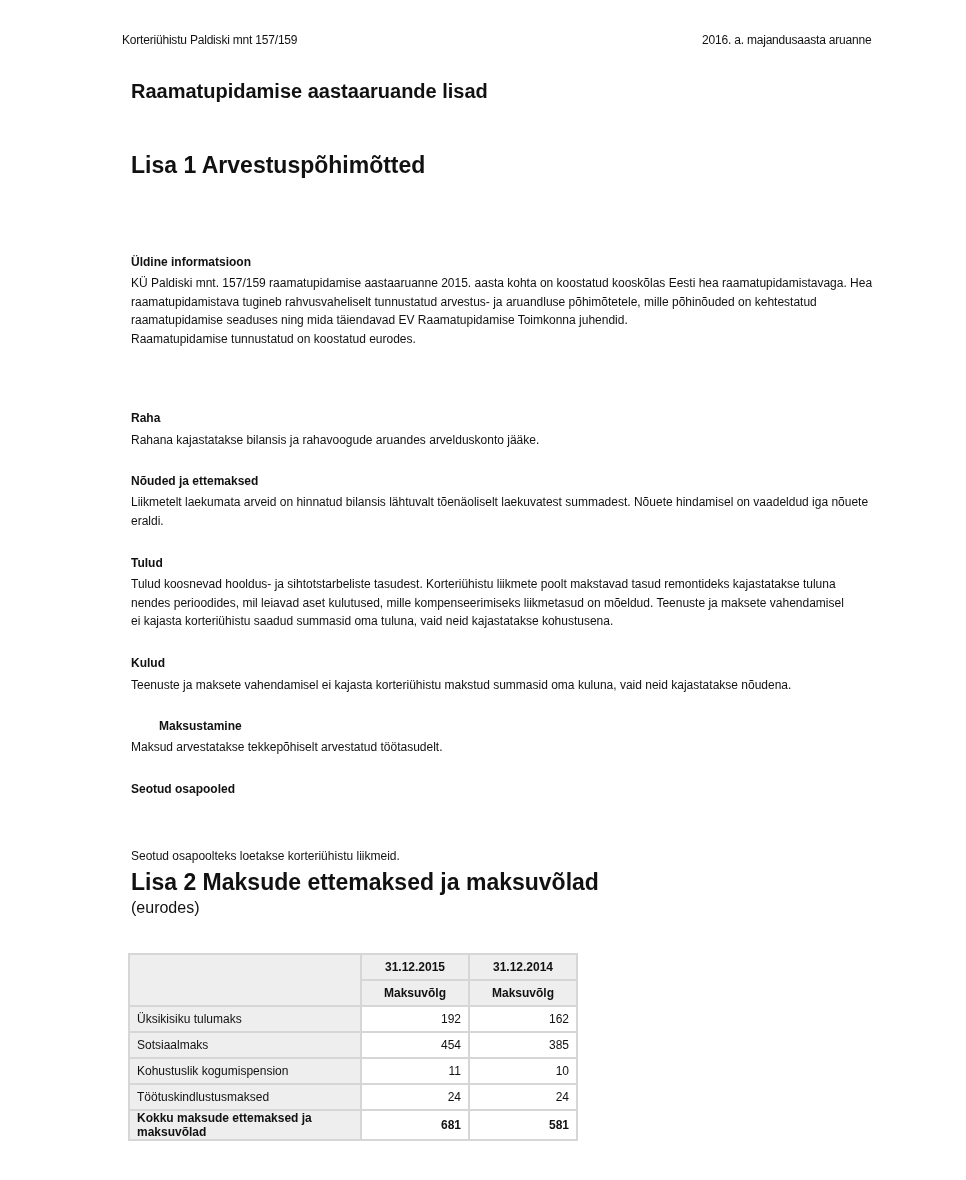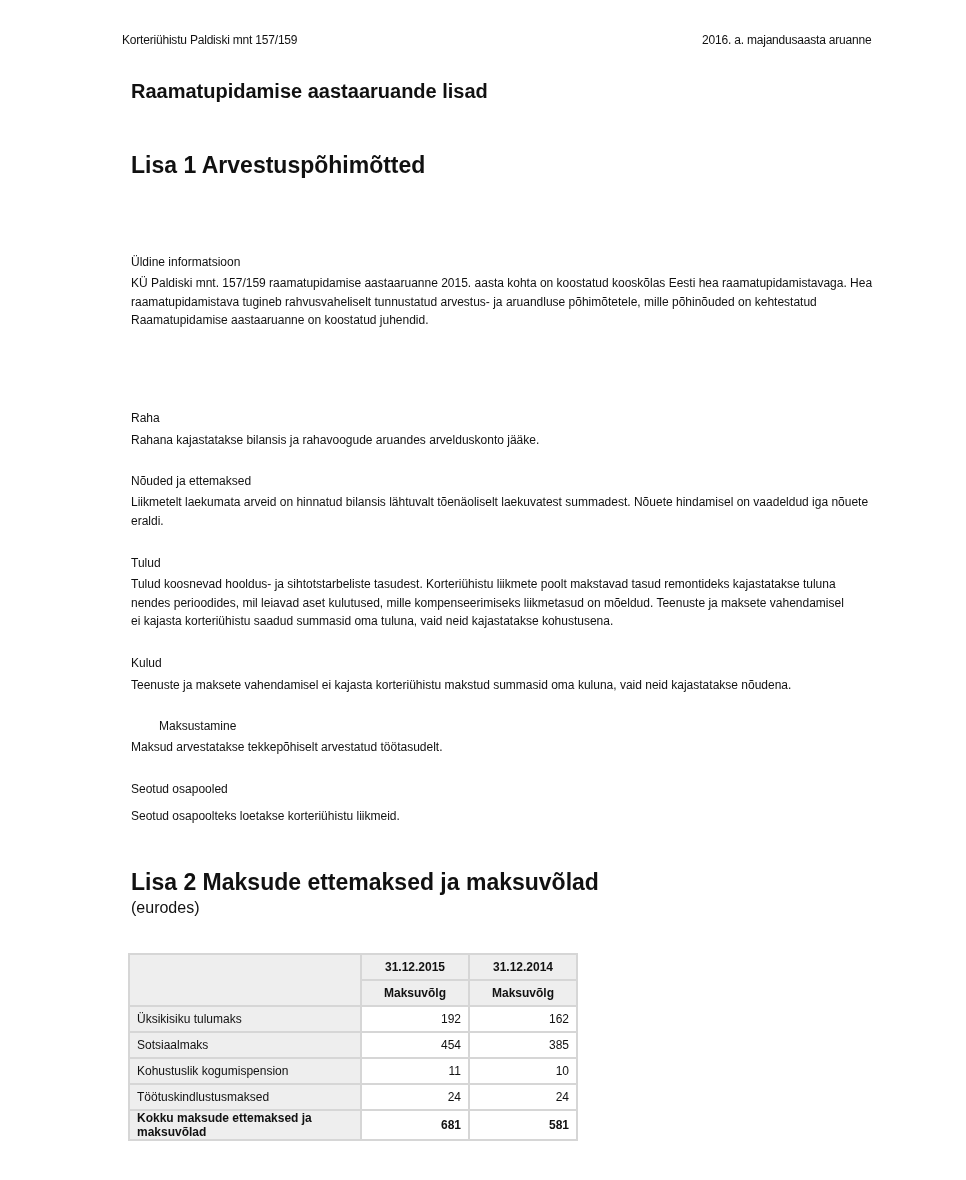--- a/index.html
+++ b/index.html
@@ -33,21 +33,21 @@
       margin: 0;
     }
     .h2 {
       left: 131px; top: 152px;
       font-size: 23px;
       font-weight: bold;
       margin: 0;
     }
     .section-title {
       font-size: 12px;
-      font-weight: normal;
+      font-weight: bold;
       left: 131px;
       margin: 0;
     }
     .para {
       font-size: 12px;
       left: 131px;
       width: 780px;
       line-height: 18.7px;
       margin: 0;
     }
@@ -100,21 +100,22 @@
 <div class="abs header-left">Korteriühistu Paldiski mnt 157/159</div>
 <div class="abs header-right">2016. a. majandusaasta aruanne</div>
 
 <h1 class="abs h1">Raamatupidamise aastaaruande lisad</h1>
 <h2 class="abs h2">Lisa 1 Arvestuspõhimõtted</h2>
 
 <div class="abs section-title" style="top:255px;">Üldine informatsioon</div>
 <div class="abs para" style="top:274px;">
   <span class="line">KÜ Paldiski mnt. 157/159 raamatupidamise aastaaruanne 2015. aasta kohta on koostatud kooskõlas Eesti hea raamatupidamistavaga. Hea</span>
   <span class="line">raamatupidamistava tugineb rahvusvaheliselt tunnustatud arvestus- ja aruandluse põhimõtetele, mille põhinõuded on kehtestatud</span>
-  <span class="line">Raamatupidamise aastaaruanne on koostatud juhendid.</span>
+  <span class="line">raamatupidamise seaduses ning mida täiendavad EV  Raamatupidamise Toimkonna juhendid.</span>
+  <span class="line">Raamatupidamise tunnustatud on koostatud eurodes.</span>
 </div>
 
 <div class="abs section-title" style="top:411px;">Raha</div>
 <div class="abs para" style="top:431px;">
   <span class="line">Rahana kajastatakse bilansis ja rahavoogude aruandes arvelduskonto jääke.</span>
 </div>
 
 <div class="abs section-title" style="top:474px;">Nõuded ja ettemaksed</div>
 <div class="abs para" style="top:493px;">
   <span class="line">Liikmetelt laekumata arveid on hinnatud bilansis lähtuvalt tõenäoliselt laekuvatest summadest. Nõuete hindamisel on vaadeldud iga nõuete</span>
@@ -132,21 +133,21 @@
 <div class="abs para" style="top:676px;">
   <span class="line">Teenuste ja maksete vahendamisel ei kajasta korteriühistu makstud summasid oma kuluna, vaid neid kajastatakse nõudena.</span>
 </div>
 
 <div class="abs section-title" style="top:719px;padding-left:28px;">Maksustamine</div>
 <div class="abs para" style="top:738px;">
   <span class="line">Maksud arvestatakse tekkepõhiselt arvestatud töötasudelt.</span>
 </div>
 
 <div class="abs section-title" style="top:782px;">Seotud osapooled</div>
-<div class="abs para" style="top:807px;">
+<div class="abs para" style="top:847px;">
   <span class="line">Seotud osapoolteks loetakse korteriühistu liikmeid.</span>
 </div>
 
 <h2 class="abs lisa2-title">Lisa 2 Maksude ettemaksed ja maksuvõlad</h2>
 <div class="abs lisa2-sub">(eurodes)</div>
 
 <table class="tax">
   <tbody>
       <tr>
     <td class="label-col" rowspan="2"></td>

